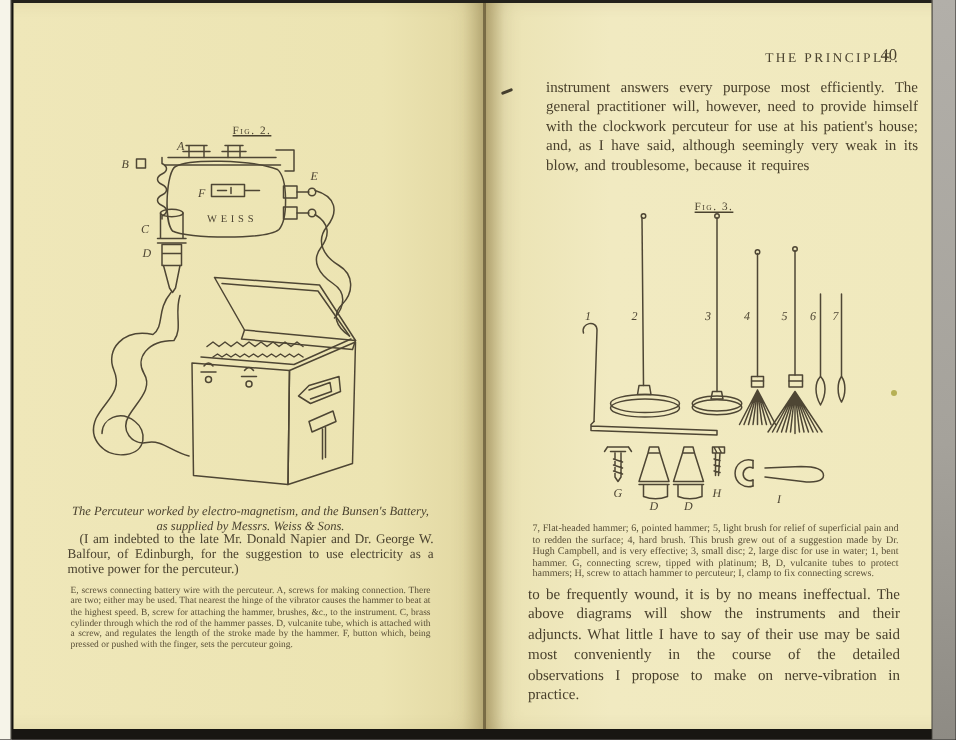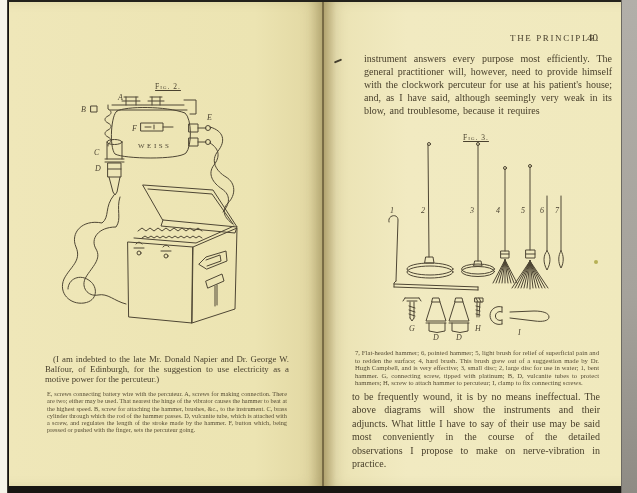--- a/index.html
+++ b/index.html
@@ -108,20 +108,21 @@
         <path d="M92,140 l4,-3 l4,3 l4,-3 l4,3 l4,-3 l4,3 l4,-3 l4,3 l4,-3 l4,3 l4,-3 l4,3 l4,-3 l4,3 l4,-3 l4,3"></path>
         <path d="M96,147 l3,-2 l3,2 l3,-2 l3,2 l3,-2 l3,2 l3,-2 l3,2 l3,-2 l3,2 l3,-2 l3,2 l3,-2 l3,2 l3,-2 l3,2 l3,-2 l3,2 l3,-2 l3,2"></path>
         <path d="M90,153 q3,-4 6,0 M88,157 h10 M117,156 q3,-4 6,0 M115,160 h10"></path>
         <circle cx="93" cy="162" r="2"></circle>
           <circle cx="120" cy="165" r="2"></circle>
         <path d="M153,173 L160,166 L180,160 L181,170 L161,178 Z M160,169 L174,164 L175,170 L161,175"></path>
         <path d="M160,190 L176,183 L178,190 L162,197 Z M169,195 L169,215 M171,194 L171,214"></path>
       </g>
     </svg>
 
+    <div class="caption-title" style="left:36px;top:334px;width:244px;">The Percuteur worked by electro-magnetism, and the Bunsen's Battery, as supplied by Messrs. Weiss &amp; Sons.</div>
 
     <div class="caption-credit" style="left:36px;top:352px;width:244px;text-indent:8px;">(I am indebted to the late Mr. Donald Napier and Dr. George W. Balfour, of Edinburgh, for the suggestion to use electricity as a motive power for the percuteur.)</div>
 
     <div class="caption-key key-left" style="left:38px;top:388px;width:240px;">E, screws connecting battery wire with the percuteur.  A, screws for making connection.  There are two; either may be used.  That nearest the hinge of the vibrator causes the hammer to beat at the highest speed.  B, screw for attaching the hammer, brushes, &amp;c., to the instrument.  C, brass cylinder through which the rod of the hammer passes.  D, vulcanite tube, which is attached with a screw, and regulates the length of the stroke made by the hammer.  F, button which, being pressed or pushed with the finger, sets the percuteur going.</div>
 
   </div>
 
   <div class="gutter-line"></div>
 
   <div class="page page-right">

